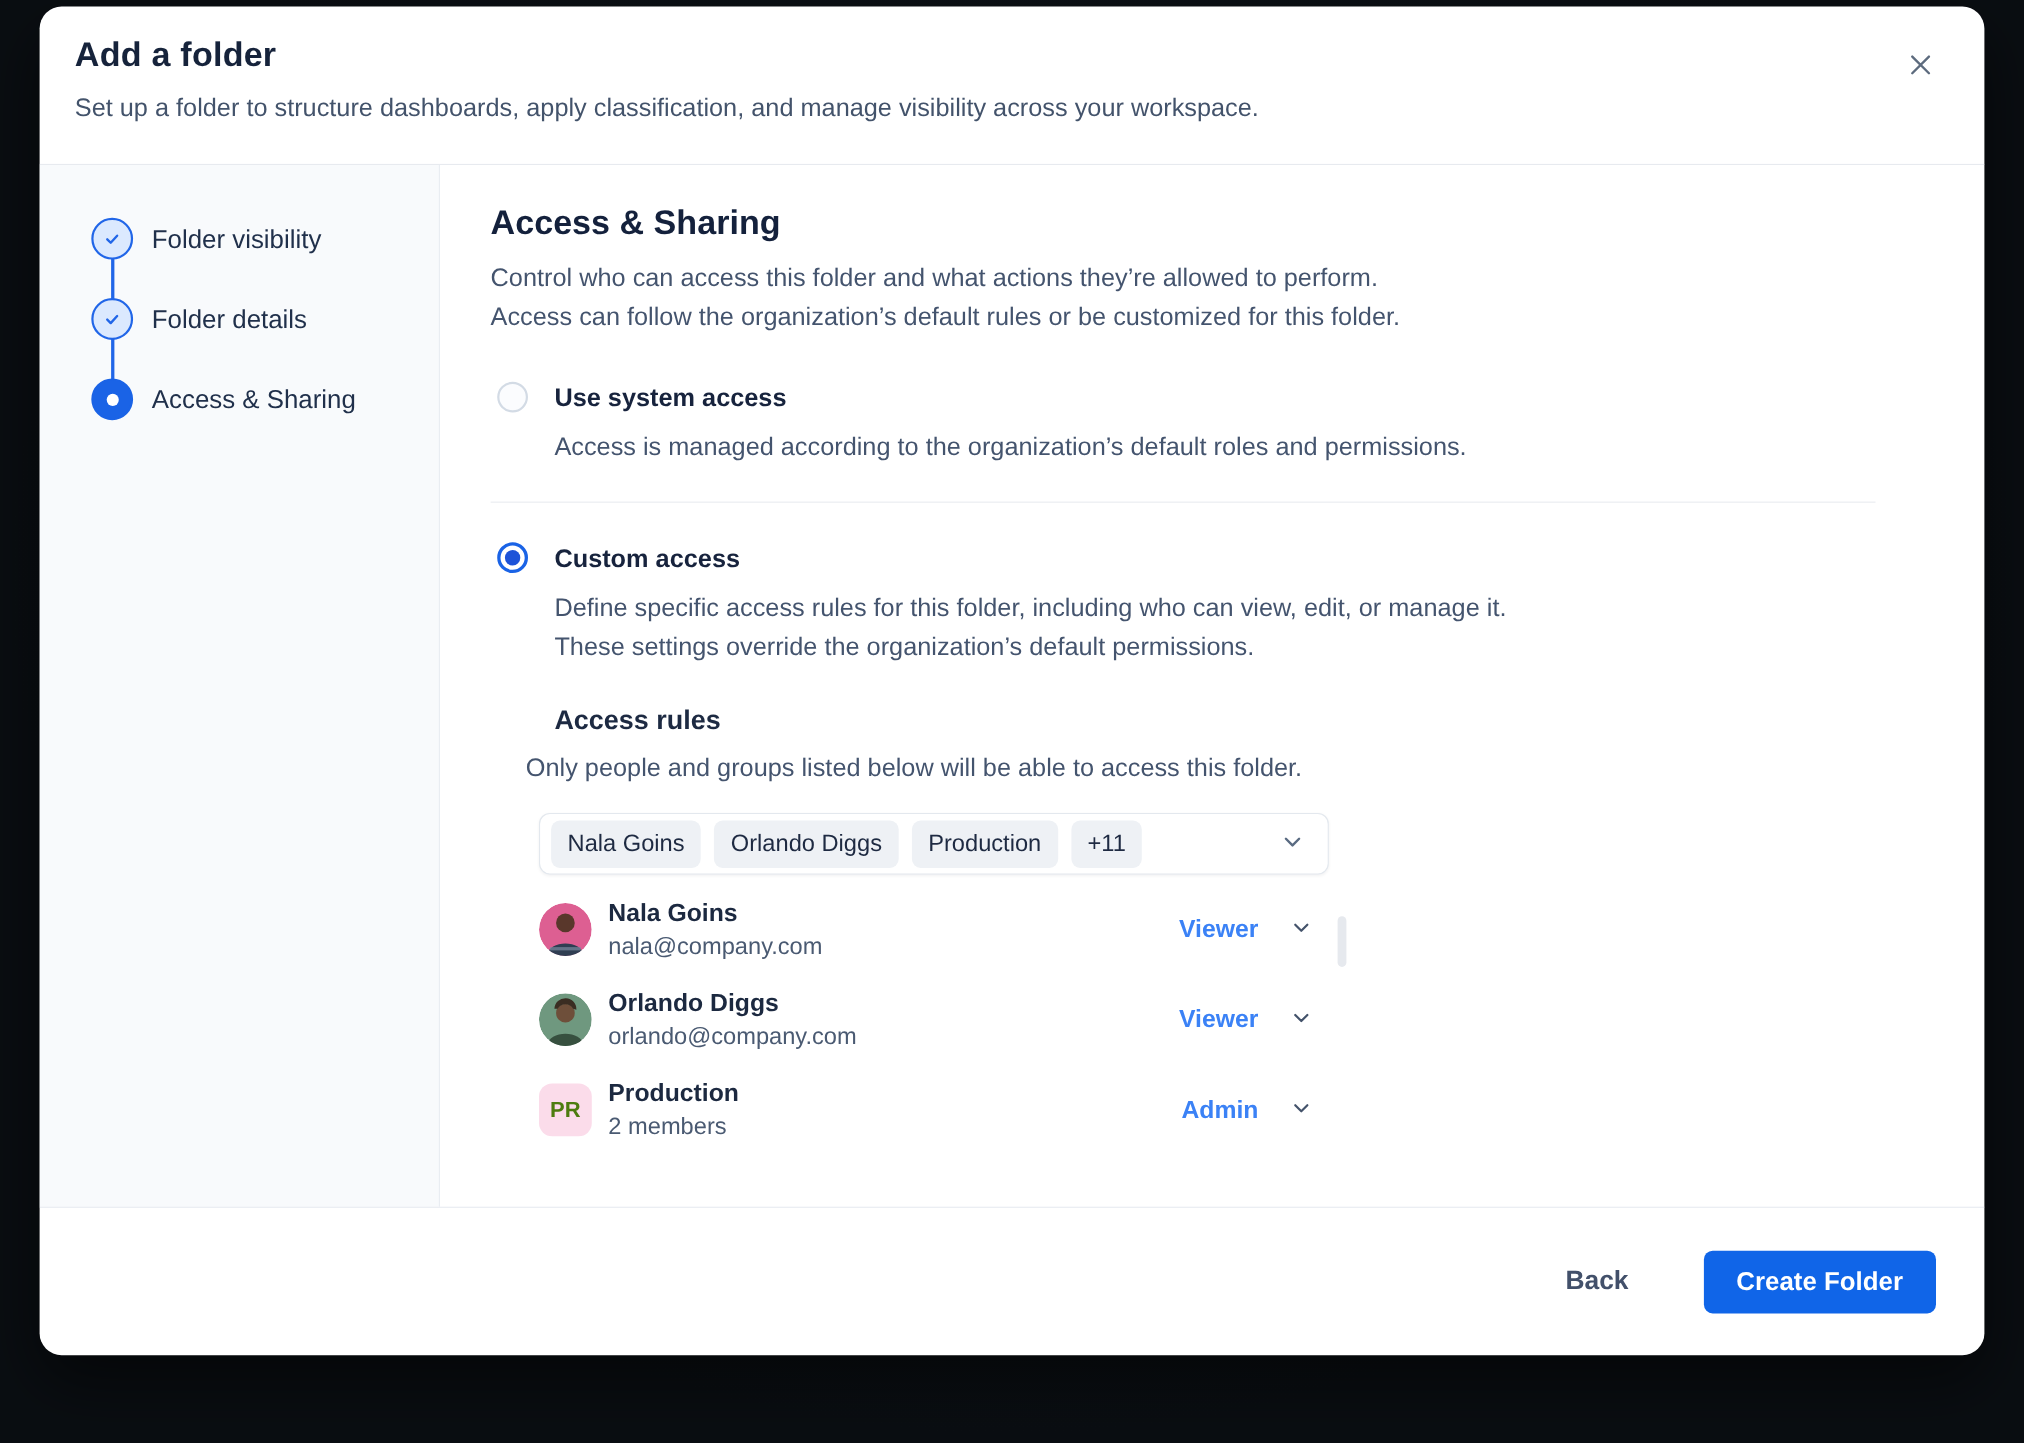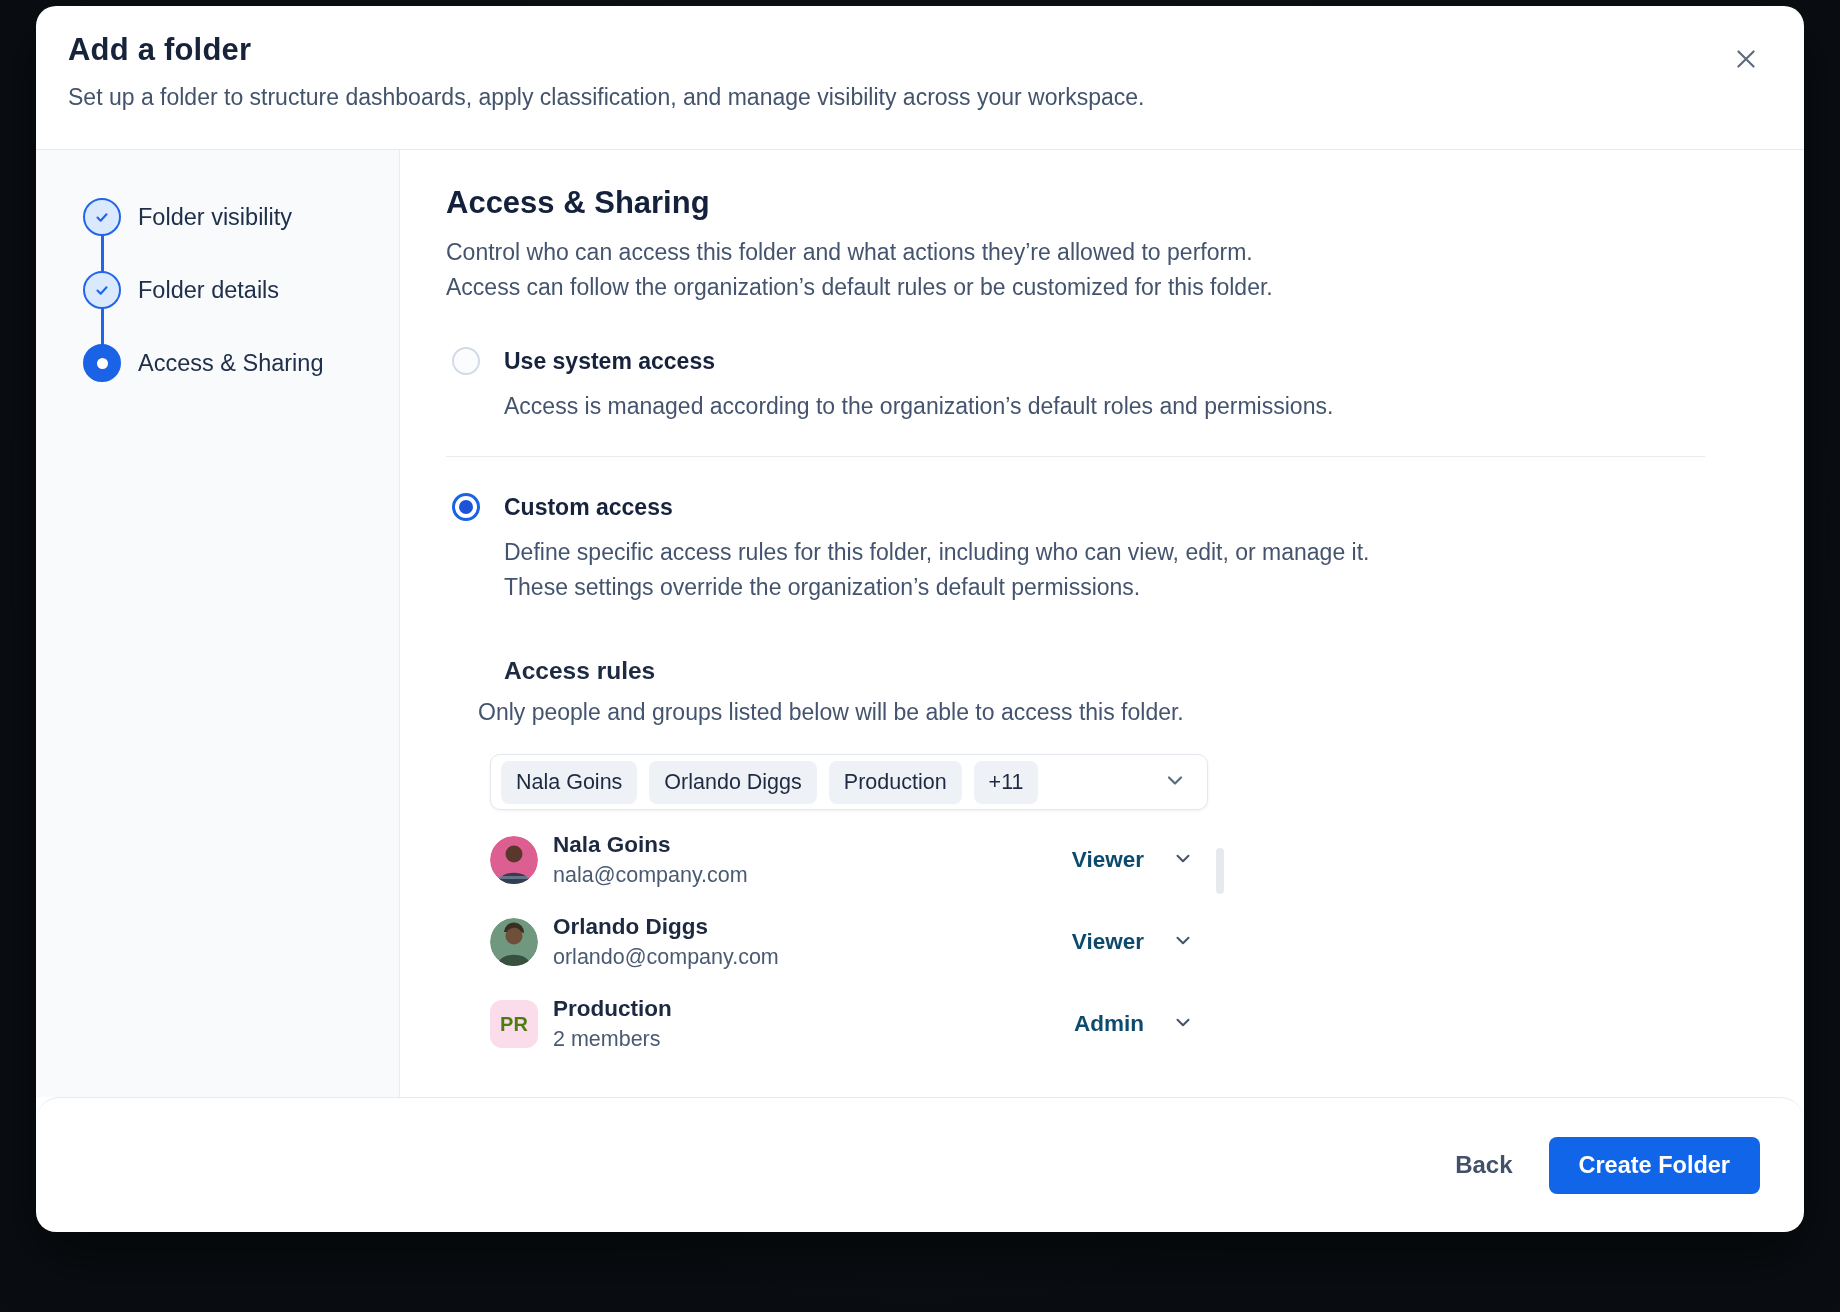--- a/index.html
+++ b/index.html
@@ -69,21 +69,21 @@
     background: #fbfcfe; border: 2px solid #d3dbe5; cursor: pointer;
     display: grid; place-items: center; margin-left: 6px;
   }
   .radio.selected { border: 3px solid #1a63e6; background: #ffffff; }
   .radio-dot { width: 14px; height: 14px; border-radius: 50%; background: #1d53d8; }
   .option-label { font-size: 23px; font-weight: 700; color: #17233d; }
   .option-desc { margin-left: 58px; margin-top: 14px; font-size: 23px; line-height: 35px; color: #44546e; }
 
   .section-divider { margin: 32px 0 0 0; border: none; border-top: 1px solid #e9ebf0; }
 
-  .rules-heading { margin: 52px 0 0 58px; font-size: 24.5px; font-weight: 600; color: #1d2a42; }
+  .rules-heading { margin: 37px 0 0 58px; font-size: 24.5px; font-weight: 600; color: #1d2a42; }
   .rules-desc { margin: 14px 0 0 32px; font-size: 23px; color: #44546e; }
 
   .chips-input {
     margin: 28px 0 0 44px; width: 718px; height: 56px;
     border: 1px solid #e3e8ee; border-radius: 10px;
     box-shadow: 0 1px 3px rgba(16,24,40,.06);
     display: flex; align-items: center; gap: 12px; padding: 0 20px 0 10px;
     background: #ffffff; cursor: text;
   }
   .chip {
@@ -102,32 +102,31 @@
     width: 48px; height: 48px; border-radius: 12px; flex: 0 0 48px;
     background: #fbdcea; color: #4d7c0f; font-weight: 700; font-size: 20px;
     display: grid; place-items: center;
   }
   .member-text { margin-left: 15px; }
   .member-name { font-size: 22.5px; font-weight: 700; color: #1c2940; }
   .member-detail { margin-top: 5px; font-size: 21.5px; color: #4a5a72; }
   .role-select {
     position: absolute; right: 30px; display: flex; align-items: center; gap: 28px; cursor: pointer;
   }
-  .role-label { font-size: 22.5px; font-weight: 700; color: #0c4a6e; }
+  .role-label { font-size: 22.5px; font-weight: 700; color: #3b82f6; }
   .list-scrollbar {
     position: absolute; right: 0; top: 16px; width: 8px; height: 46px;
     border-radius: 4px; background: #e6e9ee; cursor: grab;
   }
 
   
   .modal-footer {
     flex: 0 0 135px; border-top: 1px solid #e7eaf0;
-    display: flex; align-items: center; justify-content: flex-end; gap: 36px;
+    display: flex; align-items: center; justify-content: flex-end; gap: 68px;
     padding: 0 44px;
-    border-radius: 24px;
   }
   .back-btn {
     background: transparent; border: none; cursor: pointer;
     font-family: inherit; font-size: 24px; font-weight: 700; color: #42506a;
   }
   .create-btn {
     background: #1065e8; border: none; cursor: pointer; border-radius: 8px;
     font-family: inherit; font-size: 23.5px; font-weight: 700; color: #ffffff;
     padding: 15px 30px;
   }

